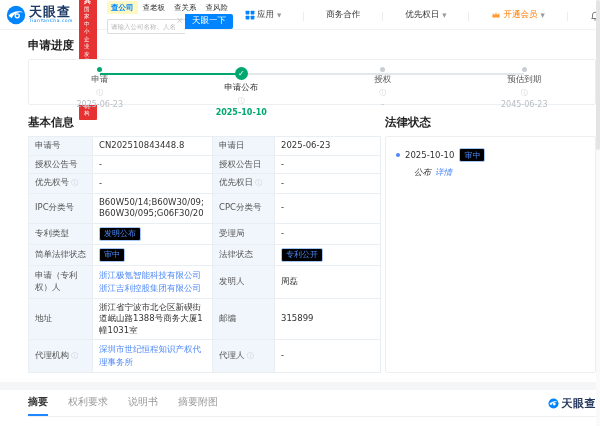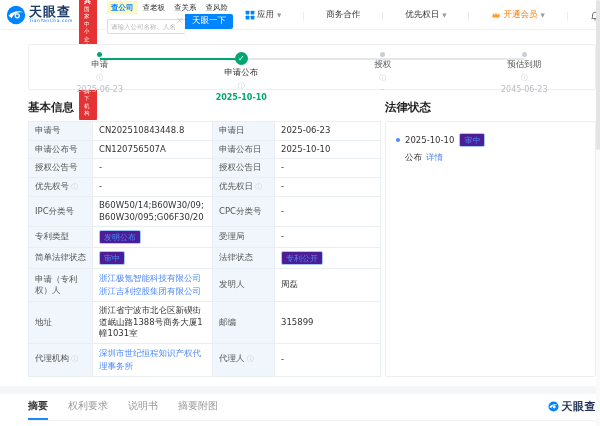--- a/index.html
+++ b/index.html
@@ -67,29 +67,29 @@
   .info-wrap { margin-top:10px; display:flex; gap:4px; align-items:stretch; }
   .info-left { flex:0 0 353px; }
   .info-right { flex:1; display:flex; flex-direction:column; }
   table.binfo { width:100%; border-collapse:collapse; margin-top:6px; table-layout:fixed; }
   .binfo td { border:1px solid #e9eef3; padding:3px 6px; font-size:8.5px; line-height:11.5px;
     vertical-align:middle; word-break:break-all; }
   .binfo td.lab { background:#f0f6fb; color:#555; }
   .binfo td.val { color:#333; }
   .c1 { width:64px; } .c2 { width:120px; } .c3 { width:62px; } .c4 { width:auto; }
   .tag { display:inline-block; border:1px solid #a6c7fb; color:#4d88f9; font-size:8px;
-    padding:1.5px 4px; border-radius:2px; line-height:9px; background:#4c1d95; white-space:nowrap; }
+    padding:1.5px 4px; border-radius:2px; line-height:9px; background:#000000; white-space:nowrap; }
   .lnk { color:#4d88f9; cursor:pointer; text-decoration:none; }
   .lnk-block { display:block; line-height:13px; }
 
   .ls-box { margin-top:6px; border:1px solid #eceff2; border-radius:2px; flex:1; padding:11px 10px; }
   .ls-line1 { display:flex; align-items:center; gap:5px; }
   .ls-dot { width:4px; height:4px; border-radius:50%; background:#4d88f9; }
   .ls-date { font-size:8.5px; color:#333; }
-  .ls-line2 { margin:5px 0 0 9px; font-size:8.5px; color:#333; display:flex; gap:4px; }
+  .ls-line2 { margin:5px 0 0 18px; font-size:8.5px; color:#333; display:flex; gap:4px;font-style:italic; }
 
   
   .gray-band { height:8px; background:#f4f6f8; margin-top:9px; }
   .bottom { padding:0 4px 0 28px; }
   .btabs { display:flex; align-items:center; gap:20px; height:27px; border-bottom:1px solid #f0f0f0; }
   .btab { font-size:10px; color:#999; height:100%; display:flex; align-items:center;
     border-bottom:2px solid transparent; cursor:pointer; }
   .btab.active { color:#333; font-weight:bold; border-bottom-color:#1e88ff; }
   .watermark { margin-left:auto; display:flex; align-items:center; gap:3px; }
   .wm-txt { font-size:11px; font-weight:bold; color:#24365c; letter-spacing:.5px; }
@@ -173,20 +173,21 @@
       </span>
       <span class="nav-sep"></span>
       <span class="nav-item">
         <span>超级风...</span>
         <span class="caret">▼</span>
       </span>
     </div>
 </div>
 
 <div class="content">
+  <div class="sec-title">申请进度</div>
   <div class="prog-box">
     <div class="lines">
       <div class="line-seg line-green"></div>
       <div class="line-seg line-gray"></div>
     </div>
     <div class="steps">
         <div class="step done">
           <div class="node">
             <div class="dot done"></div>
           </div>
@@ -238,26 +239,20 @@
             <col class="c2">
             <col class="c3">
             <col class="c4">
           </colgroup>
         <tbody>
             <tr>
               <td class="lab"><span>申请号</span></td>
               <td class="val"><span>CN202510843448.8</span></td>
               <td class="lab"><span>申请日</span></td>
               <td class="val"><span>2025-06-23</span></td>
-            </tr>
-            <tr>
-              <td class="lab"><span>申请公布号</span></td>
-              <td class="val"><span>CN120756507A</span></td>
-              <td class="lab"><span>申请公布日</span></td>
-              <td class="val"><span>2025-10-10</span></td>
             </tr>
             <tr>
               <td class="lab"><span>授权公告号</span></td>
               <td class="val"><span>-</span></td>
               <td class="lab"><span>授权公告日</span></td>
               <td class="val"><span>-</span></td>
             </tr>
             <tr>
               <td class="lab"><span>优先权号</span><span class="info-i"> ⓘ</span></td>
               <td class="val"><span>-</span></td>

